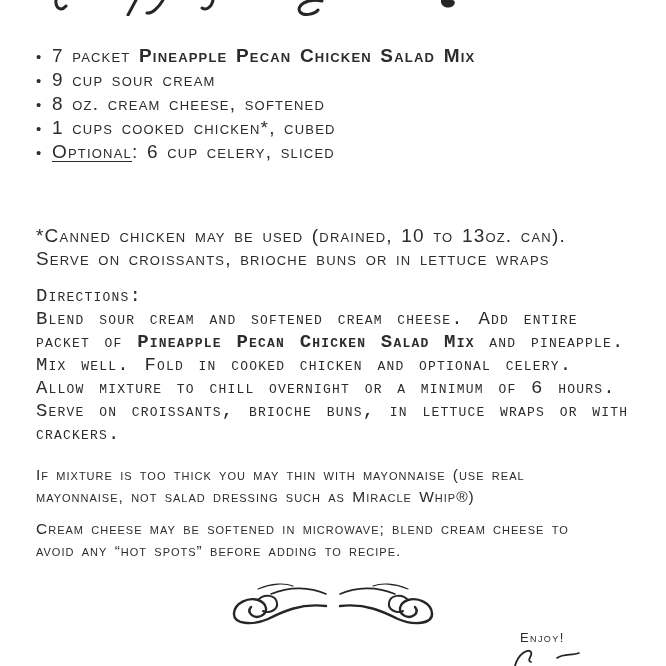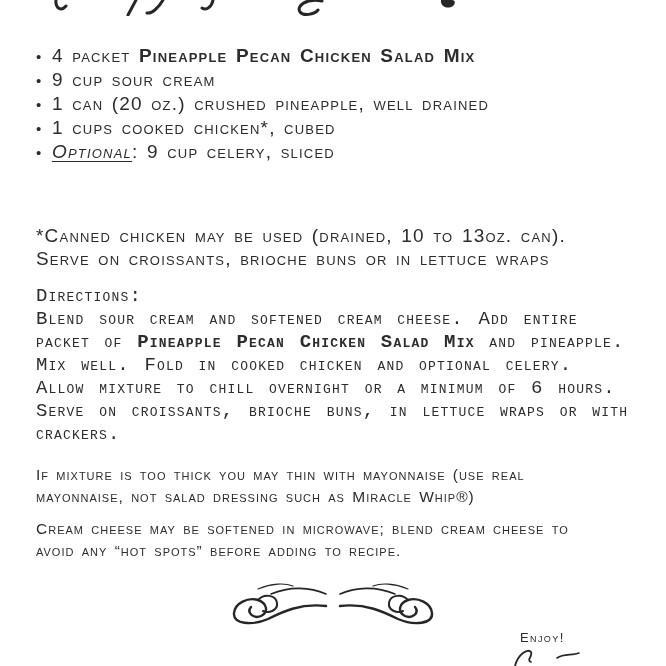--- a/index.html
+++ b/index.html
@@ -13,21 +13,21 @@
     color:#2c2c2c;
   }
   .abs{position:absolute;left:36px;}
   .main{font-size:19px;letter-spacing:1.2px;word-spacing:2px;line-height:23px;}
   .small{font-size:15.5px;letter-spacing:1px;word-spacing:2px;line-height:22px;}
   .heading{margin:0 0 4px 0;font-weight:400;}
   ul.ing{list-style:none;margin:0;padding:0;}
   ul.ing li{line-height:23px;white-space:nowrap;}
   .blt{display:inline-block;width:16px;font-size:15px;}
   b{font-weight:700;margin-top:28px;}
-  .u{text-decoration:underline;text-underline-offset:3px;font-style:italic;}
+  .u{text-decoration:underline;text-underline-offset:3px;}
   svg{display:block;}
   .stroke{fill:none;stroke:#262626;stroke-linecap:round;stroke-linejoin:round;}
   .enjoy{position:absolute;left:520px;top:630px;font-size:13px;letter-spacing:1.4px;}
 </style>
 </head>
 <body>
 
 <div class="sheet">
 
   <svg style="position:absolute;top:0;left:0;" width="666" height="16" viewBox="0 0 666 16">
@@ -35,33 +35,33 @@
     <path class="stroke" stroke-width="3" d="M136 0 L 128 15"></path>
     <path class="stroke" stroke-width="3" d="M163 0 C 159 7, 152 14, 147 13"></path>
     <path class="stroke" stroke-width="3" d="M213 0 C 212 6, 207 11, 202 8"></path>
     <path class="stroke" stroke-width="3" d="M322 1 C 306 -2, 296 6, 300 12 C 303 16, 314 15, 318 10"></path>
     <path d="M441 0 C 440 6, 447 10, 453 6 C 456 3, 455 0, 452 0 Z" fill="#262626"></path>
   </svg>
 
   <div class="abs main" style="top:44px;width:600px;">
     <ul class="ing">
       <li>
-        <span class="blt">•</span><span>4 packet </span><b>Pineapple Pecan Chicken Salad Mix</b>
+        <span class="blt">•</span><span>7 packet </span><b>Pineapple Pecan Chicken Salad Mix</b>
       </li>
       <li>
         <span class="blt">•</span><span>9 cup sour cream</span>
       </li>
       <li>
-        <span class="blt">•</span><span>1 can (20 oz.) crushed pineapple, well drained</span>
+        <span class="blt">•</span><span>8 oz. cream cheese, softened</span>
       </li>
       <li>
         <span class="blt">•</span><span>1 cups cooked chicken*, cubed</span>
       </li>
       <li>
-        <span class="blt">•</span><span class="u">Optional</span><span>: 9 cup celery, sliced</span>
+        <span class="blt">•</span><span class="u">Optional</span><span>: 6 cup celery, sliced</span>
       </li>
     </ul>
   </div>
 
   <div class="abs main" style="top:224px;width:592px;">*Canned chicken may be used (drained, 10 to 13oz. can). Serve on croissants, brioche buns or in lettuce wraps</div>
 
   <div class="abs main" style="top:285px;width:596px;font-family:Liberation Mono, monospace;">
     <div class="heading" style="margin-bottom:0;">Directions:</div>
     <div><span>Blend sour cream and softened cream cheese. Add entire packet of </span><b>Pineapple Pecan Chicken Salad Mix</b><span> and pineapple. Mix well. Fold in cooked chicken and optional celery. Allow mixture to chill overnight or a minimum of 6 hours. Serve on croissants, brioche buns, in lettuce wraps or with crackers.</span></div>
   </div>

